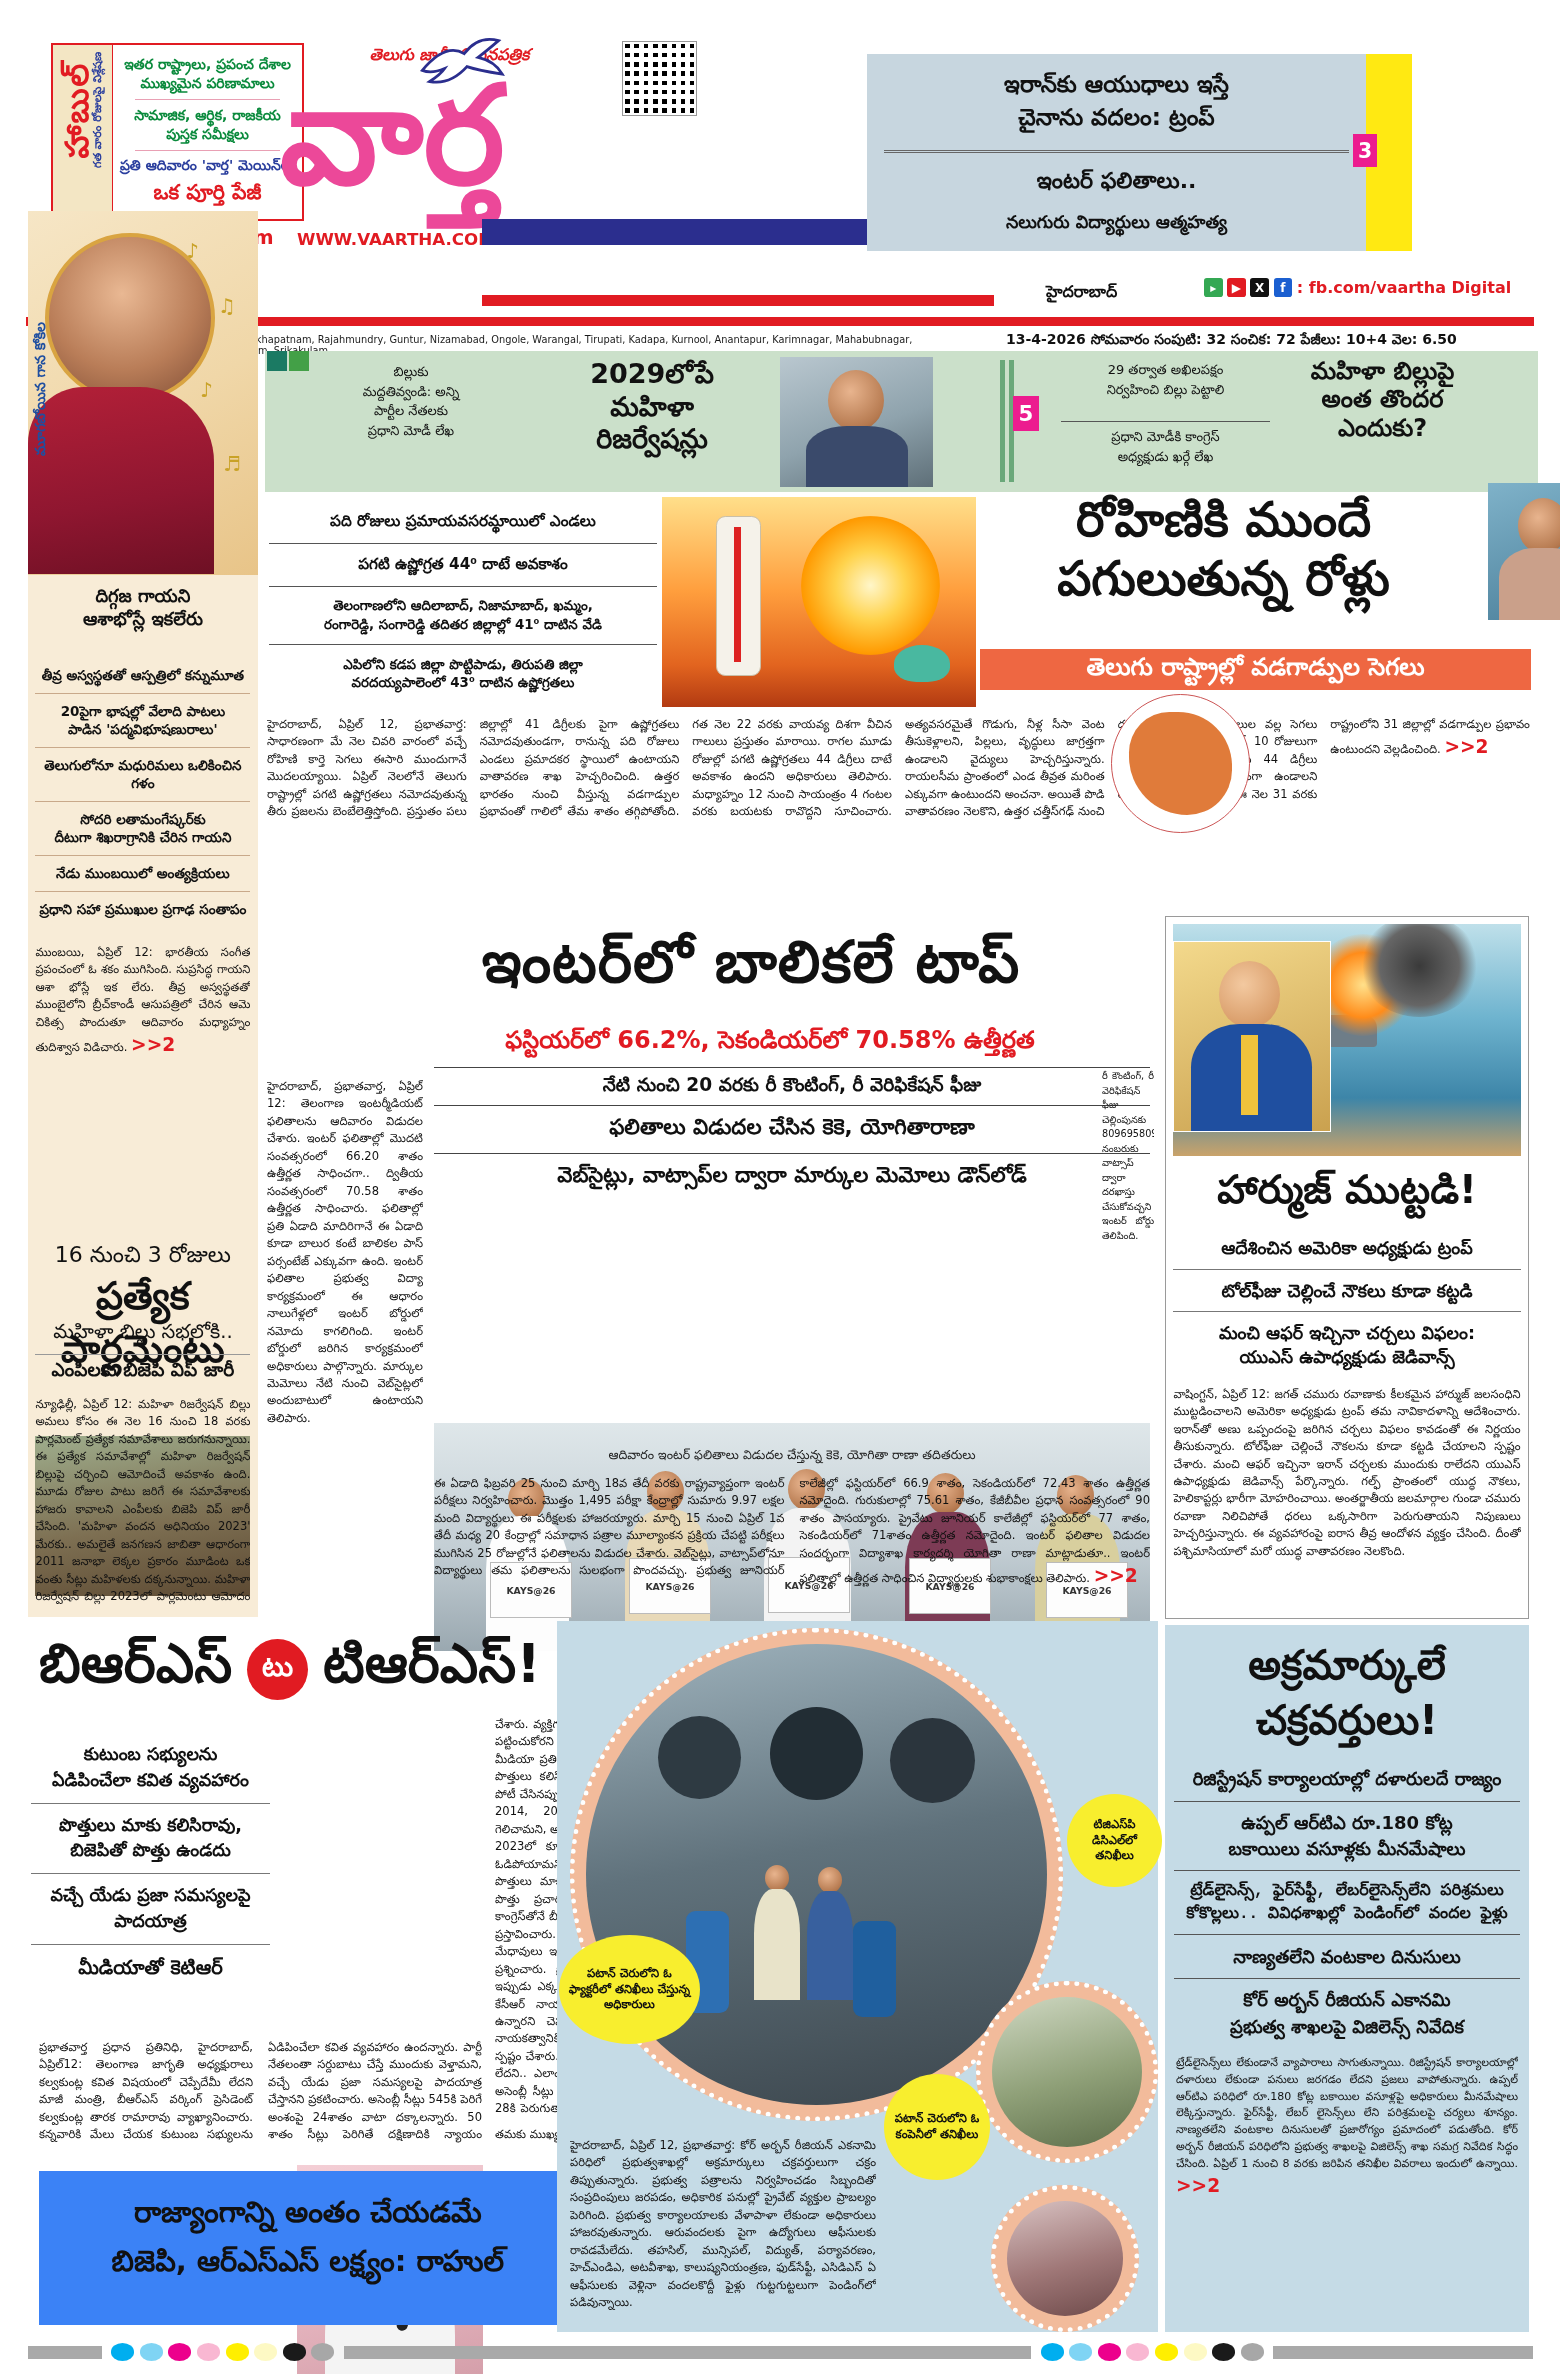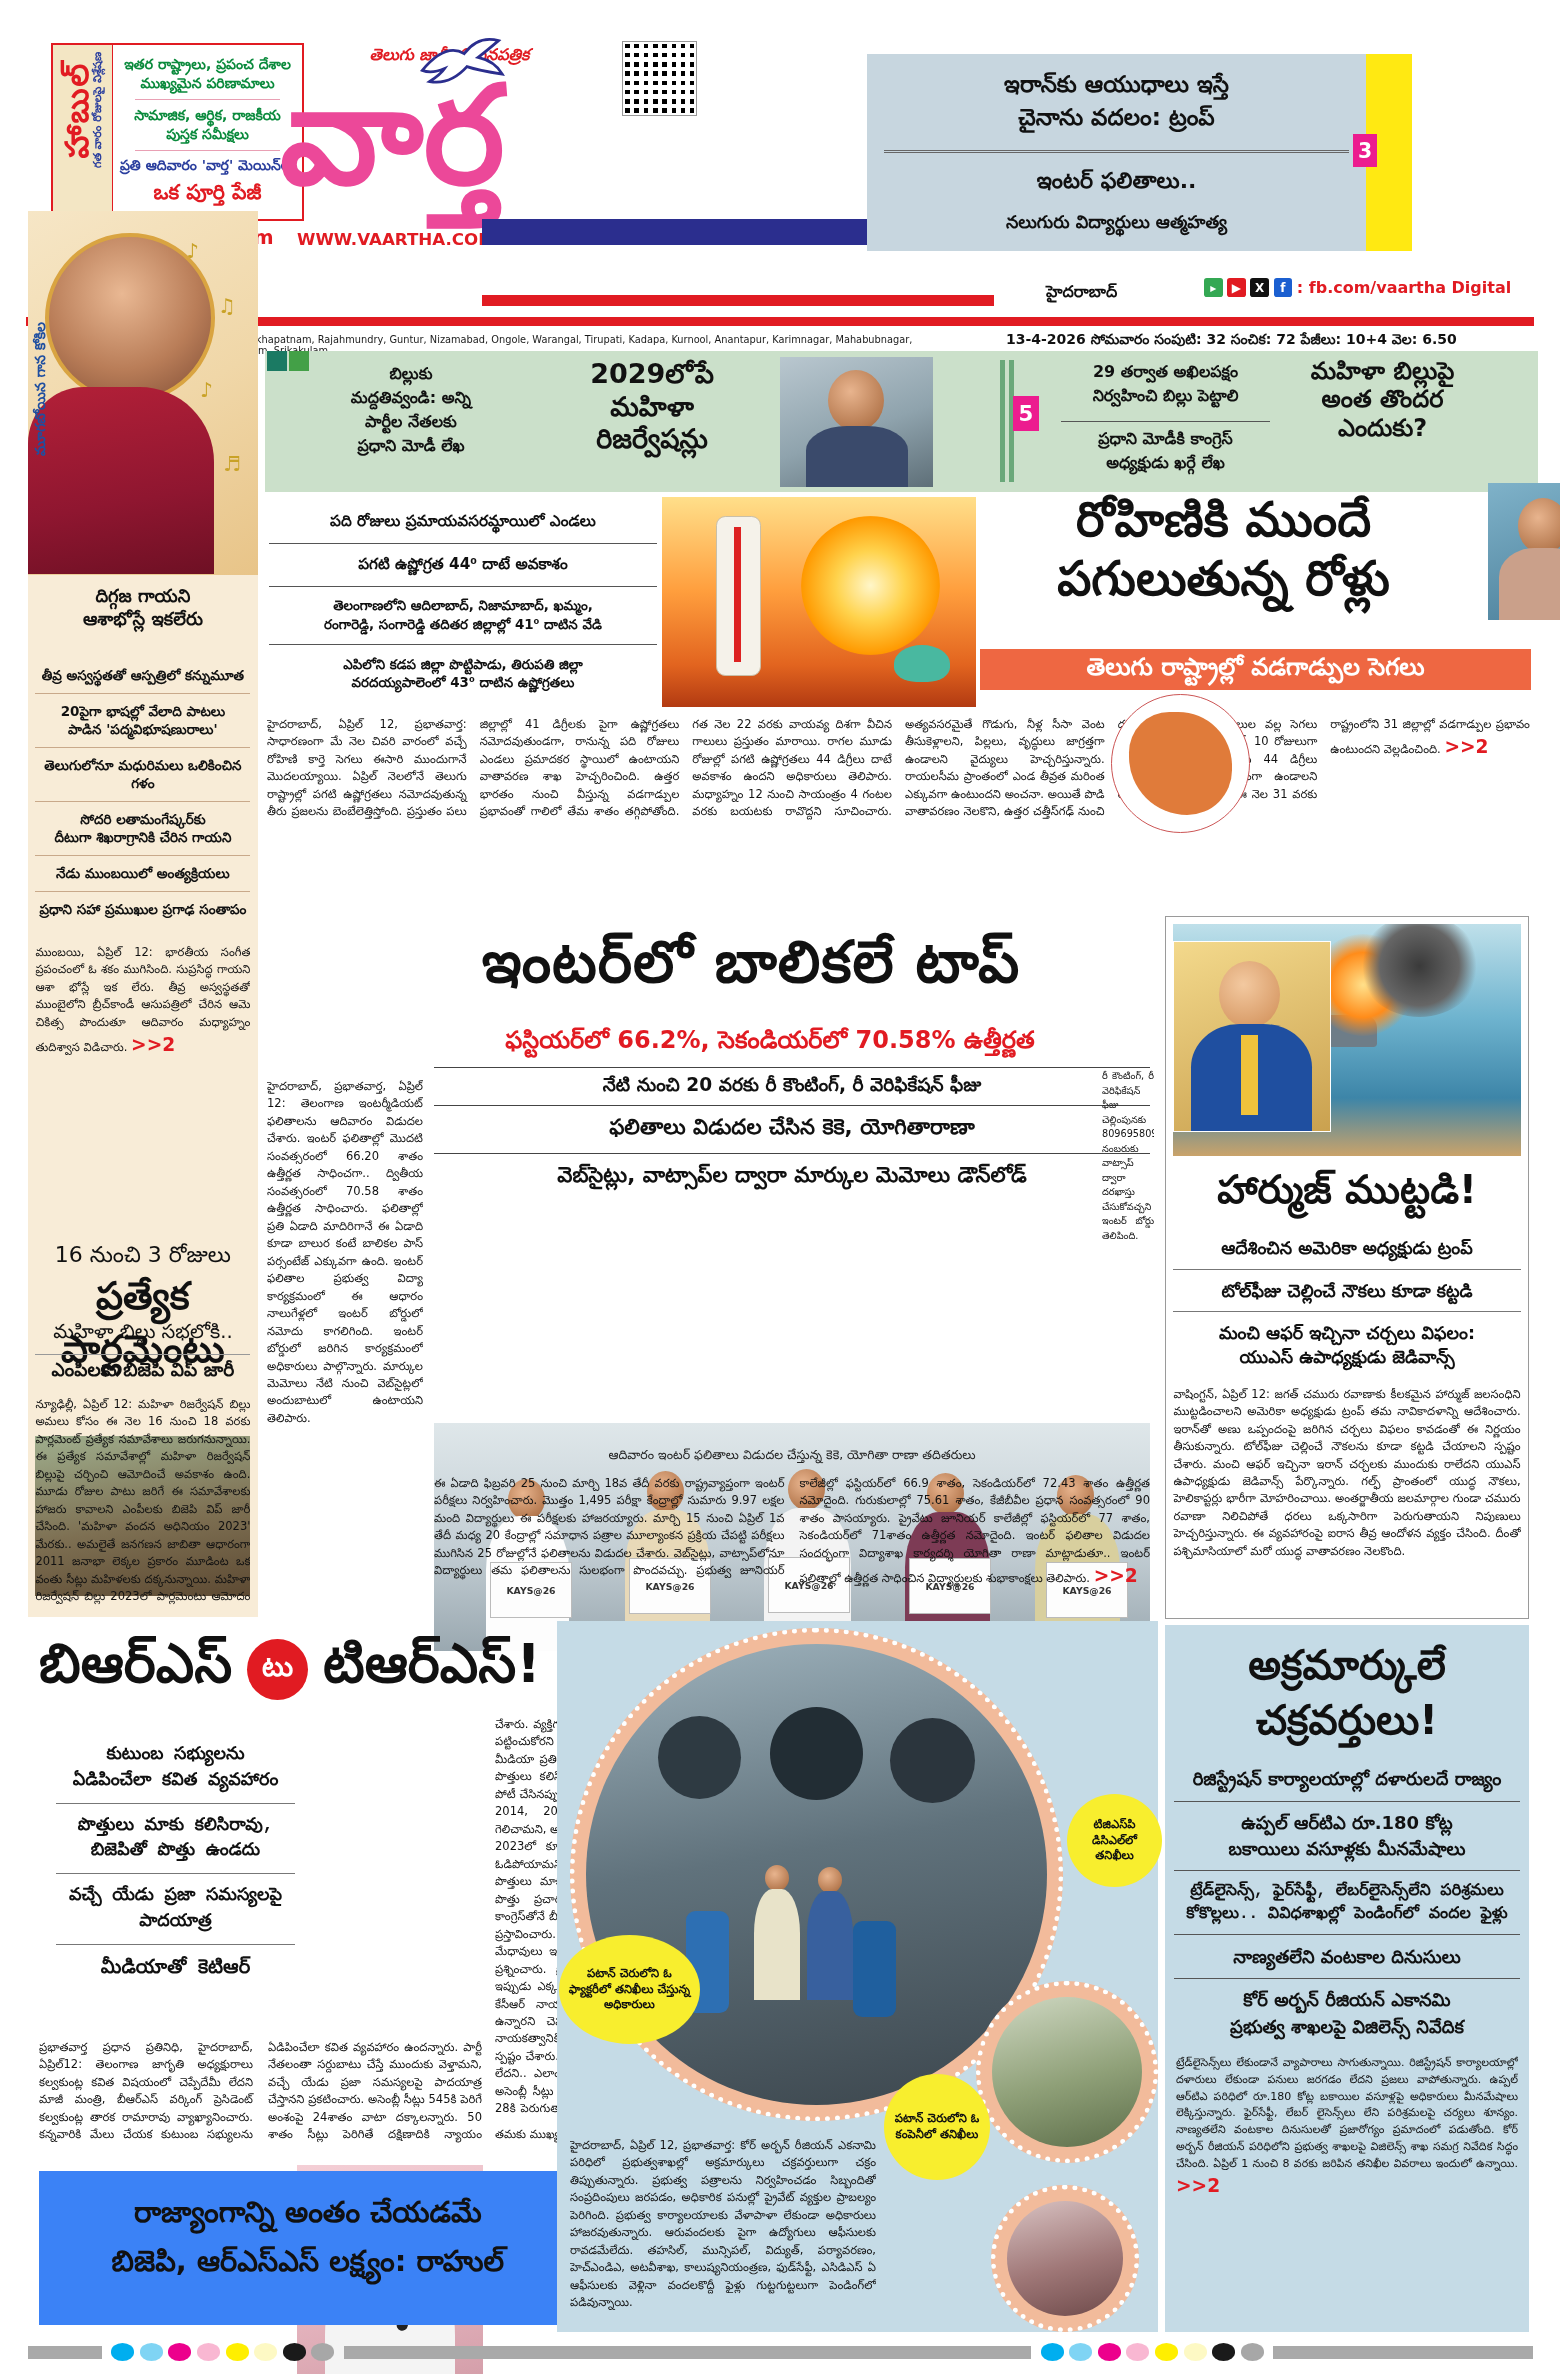--- a/index.html
+++ b/index.html
@@ -40,21 +40,21 @@
   .trdiv{border-top:3.7px double #666;margin:1.9px 5.6px;}
   .badge{background:#ec1c8f;color:#fff;font-weight:bold;display:flex;align-items:center;justify-content:center;}
   .bar{background:#2b2e8e;}
   .redbar{background:#e11b22;}
   .pubs{font-size:9.8px;color:#1a1a1a;}
   .dateline{font-size:14px;font-weight:bold;}
   .icon-sq{width:18.6px;height:18.6px;border-radius:2.8px;color:#fff;font-size:12px;font-weight:bold;
            display:inline-flex;align-items:center;justify-content:center;margin-right:4.6px;}
   
   .strip{background:#cbe0ca;}
-  .kicker{font-size:16px;font-weight:bold;line-height:1.5;}
+  .kicker{font-size:13px;font-weight:normal;line-height:1.5;}
   .strip-head{font-size:27px;font-weight:bold;line-height:1.2;}
   .photo{background:linear-gradient(160deg,#b9c7cf 0%,#8fa3ad 55%,#5e6f78 100%);overflow:hidden;position:relative;}
   .face{position:absolute;border-radius:50%;background:radial-gradient(circle at 40% 35%,#e8b48e,#b67a50 70%,#8a5632);}
   .torso{position:absolute;border-radius:40% 40% 0 0;}
   .vbars{display:flex;gap:4.6px;}
   .vbar{width:4.6px;background:#6aa87a;height:100%;}
   
   .cream{background:#f8ecd7;}
   .lhead{font-size:18px;font-weight:bold;line-height:1.3;}
   .sub-item{padding:8.3px 1.9px;font-size:13.5px;font-weight:bold;line-height:1.35;border-bottom:0.9px solid #c9a98a;text-align:center;}
@@ -322,21 +322,21 @@
 యుఎస్ ఉపాధ్యక్షుడు జెడివాన్స్</div>
     </div>
     <div class="body-txt jst" style="margin-top:7.4px;height:241px;">వాషింగ్టన్, ఏప్రిల్ 12: జగత్ చమురు రవాణాకు కీలకమైన హార్ముజ్ జలసంధిని ముట్టడించాలని అమెరికా అధ్యక్షుడు ట్రంప్ తమ నావికాదళాన్ని ఆదేశించారు. ఇరాన్‌తో అణు ఒప్పందంపై జరిగిన చర్చలు విఫలం కావడంతో ఈ నిర్ణయం తీసుకున్నారు. టోల్‌ఫీజు చెల్లించే నౌకలను కూడా కట్టడి చేయాలని స్పష్టం చేశారు. మంచి ఆఫర్ ఇచ్చినా ఇరాన్ చర్చలకు ముందుకు రాలేదని యుఎస్ ఉపాధ్యక్షుడు జెడివాన్స్ పేర్కొన్నారు. గల్ఫ్ ప్రాంతంలో యుద్ధ నౌకలు, హెలికాప్టర్లు భారీగా మోహరించాయి. అంతర్జాతీయ జలమార్గాల గుండా చమురు రవాణా నిలిచిపోతే ధరలు ఒక్కసారిగా పెరుగుతాయని నిపుణులు హెచ్చరిస్తున్నారు. ఈ వ్యవహారంపై ఐరాస తీవ్ర ఆందోళన వ్యక్తం చేసింది. దీంతో పశ్చిమాసియాలో మరో యుద్ధ వాతావరణం నెలకొంది.</div>
   </div>
 
   <div class="abs brs-head" style="left:39px;top:1627px;width:686px;height:85px;">
     <span>బిఆర్ఎస్</span>
     <span class="tu">టు</span>
     <span>టిఆర్ఎస్!</span>
   </div>
-  <div class="abs" style="left:56px;top:1733px;width:239px;font-family:Liberation Mono, monospace;">
+  <div class="abs" style="left:31px;top:1733px;width:239px;">
     <div class="bsub pre">కుటుంబ సభ్యులను
 ఏడిపించేలా కవిత వ్యవహారం</div>
     <div class="bsub pre">పొత్తులు మాకు కలిసిరావు,
 బిజెపితో పొత్తు ఉండదు</div>
     <div class="bsub pre">వచ్చే యేడు ప్రజా సమస్యలపై
 పాదయాత్ర</div>
     <div class="bsub pre" style="font-size:19.5px;">మీడియాతో కెటిఆర్</div>
   </div>
   <div class="abs photo" style="left:297px;top:1727px;width:186px;height:299px;background:linear-gradient(165deg,#f4cfd6 0%,#e4b3bd 45%,#c78e9a 100%);">
     <div class="face" style="left:61px;top:24px;width:59px;height:65px;"></div>

